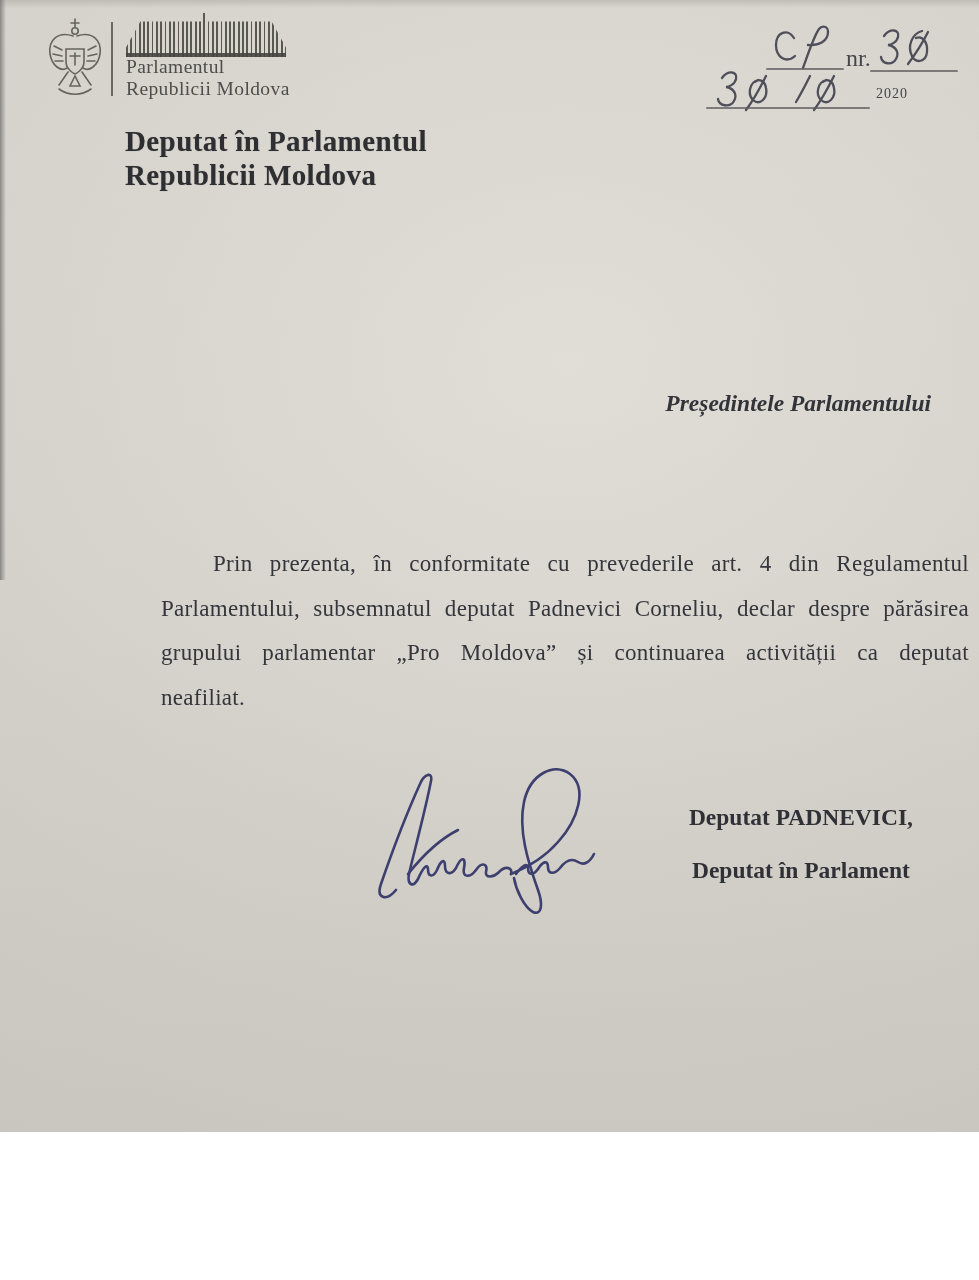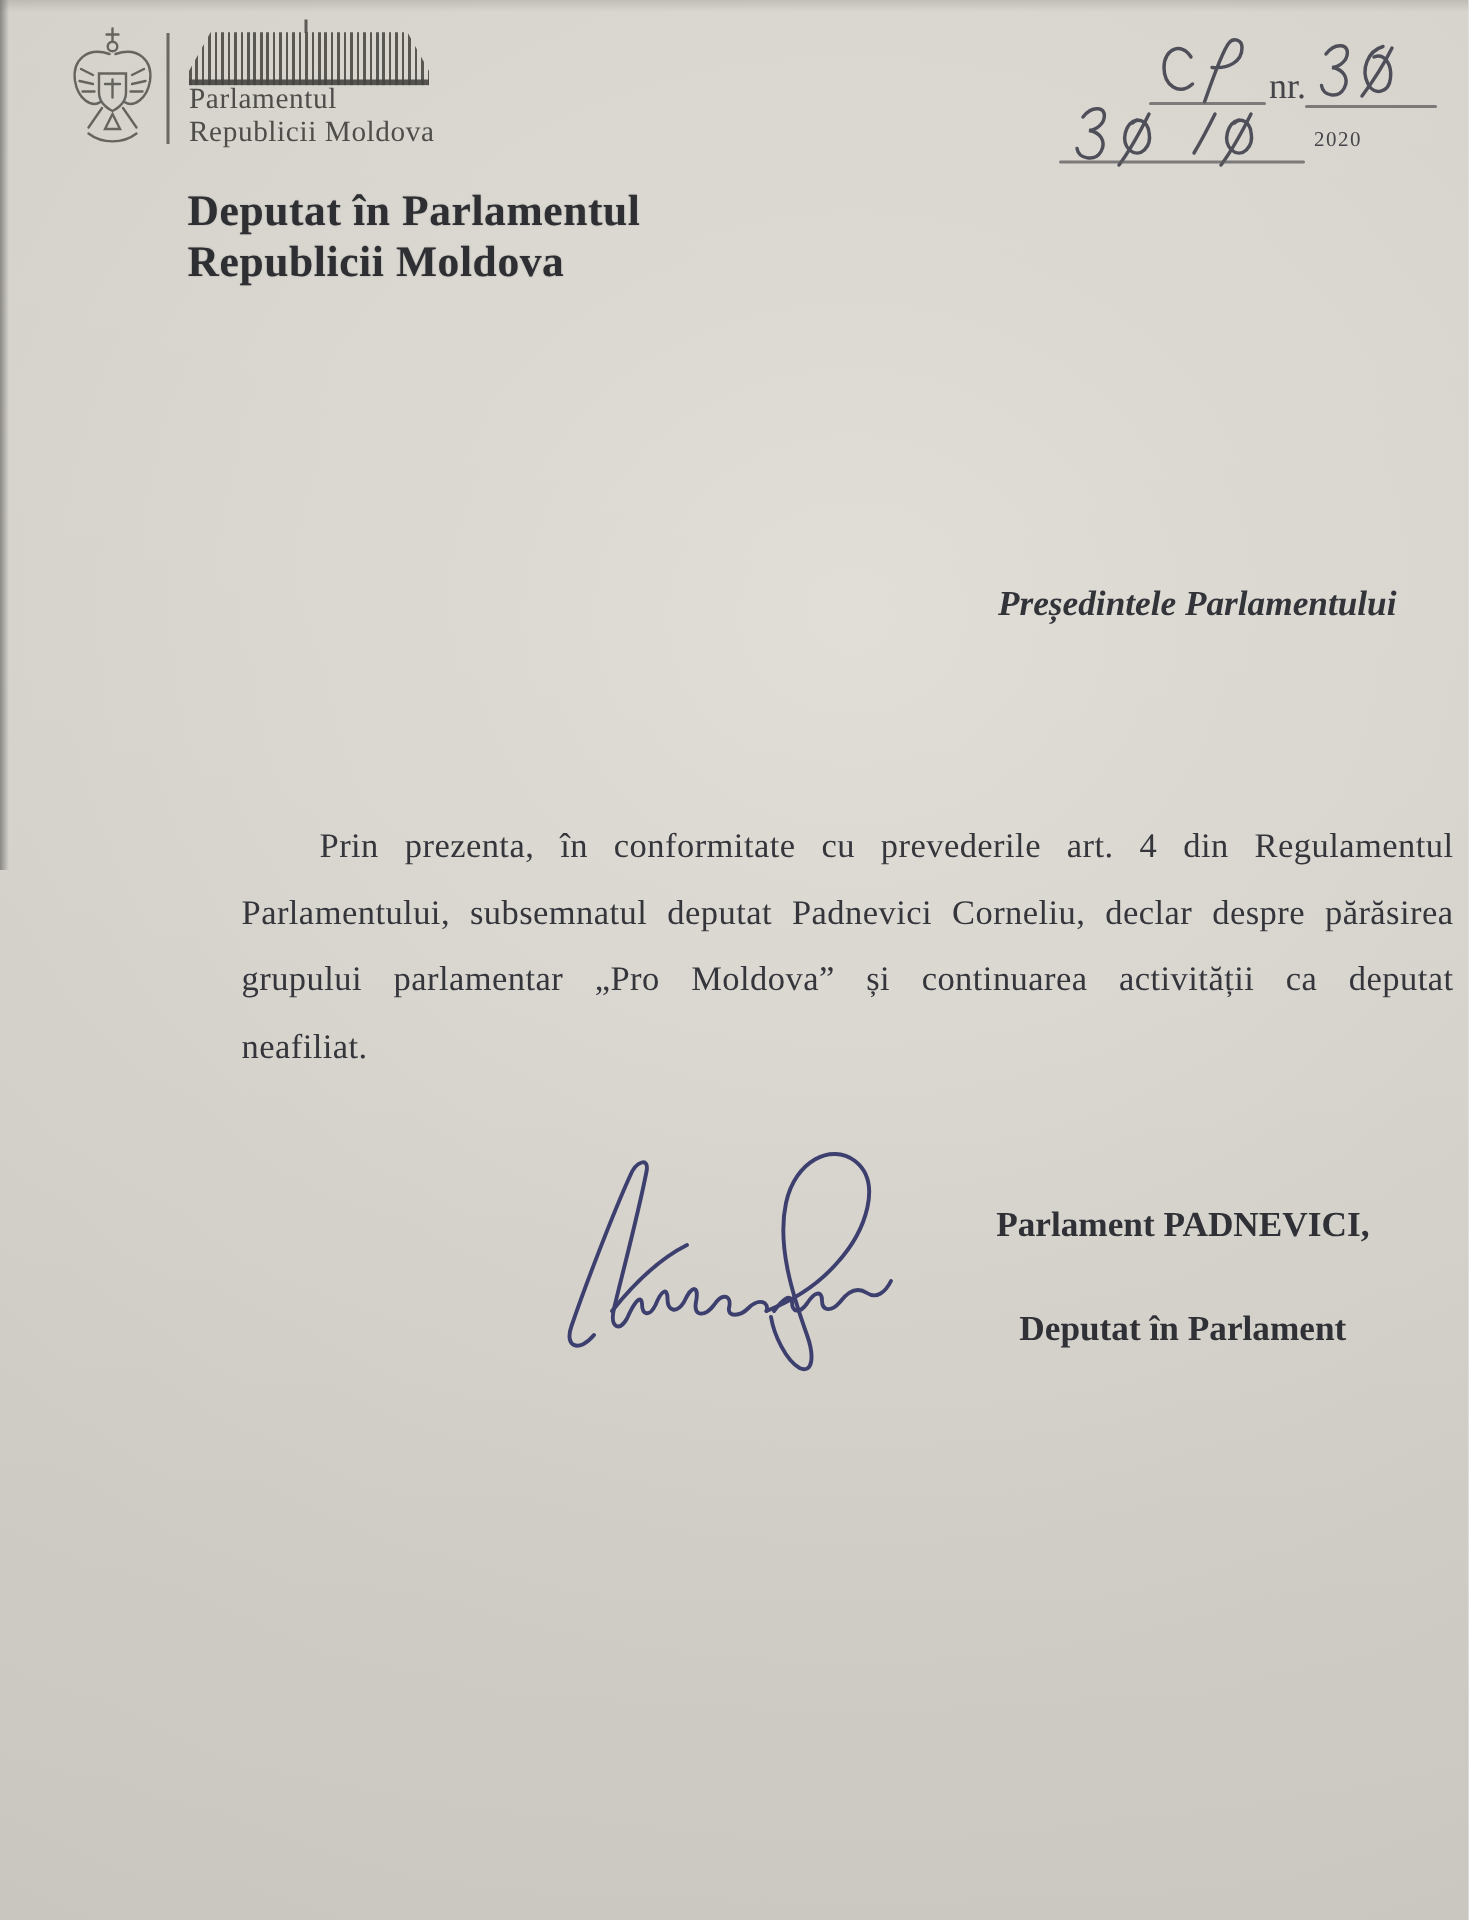--- a/index.html
+++ b/index.html
@@ -1,20 +1,20 @@
 <!DOCTYPE html>
 <html><head>
 <meta charset="utf-8">
 <style>
   * { margin:0; padding:0; box-sizing:border-box; }
   html,body { width:979px; height:1280px; overflow:hidden; }
   body { font-family:"Liberation Serif", serif; }
 
   .page {
-    position:relative; width:979px; height:1280px;
+    position:relative; width:979px; height:1132px;
     background-color:#d4d1cb;
     background-image:
       radial-gradient(140% 95% at 58% 32%, rgba(226,223,217,0.9) 0%, rgba(212,209,203,0.4) 48%, rgba(196,193,187,0.75) 100%),
       linear-gradient(180deg, #d8d5cf 0%, #d3d0ca 55%, #ccc9c3 100%);
   }
   .edge-left {
     position:absolute; left:0; top:0; width:6px; height:580px;
     background:linear-gradient(90deg, rgba(76,75,71,0.55), rgba(76,75,71,0));
   }
   .edge-top {
@@ -82,21 +82,21 @@
     text-align:justify; text-indent:52px; word-spacing:3.5px; letter-spacing:0.3px;margin-left:36px;
   }
 
   
   .signature { position:absolute; left:366px; top:750px; }
 
   .sign-block {
     position:absolute; right:66px; top:804px; text-align:center;
     font-size:23.5px; font-weight:bold; color:#303136;
   }
-  .sign-block .title { margin-top:42px; }
+  .sign-block .title { margin-top:26px; }
 </style>
 </head>
 <body>
 
 <div class="page">
   <div class="edge-left"></div>
   <div class="edge-top"></div>
 
   <svg class="coat-of-arms" width="62" height="86" viewBox="0 0 62 86" fill="none" stroke="#56554f" stroke-width="1.6" stroke-linecap="round" opacity="0.88">
     <path d="M31,3 v8 M27,7 h8"></path>
@@ -170,16 +170,16 @@
   <p class="body-text">Prin prezenta, în conformitate cu prevederile art. 4 din Regulamentul Parlamentului, subsemnatul deputat Padnevici Corneliu, declar despre părăsirea grupului parlamentar „Pro Moldova” și continuarea activității ca deputat neafiliat.</p>
 
   <svg class="signature" width="266" height="172" viewBox="0 0 266 172" fill="none" stroke="#3d3f6e" stroke-width="2.6" stroke-linecap="round">
     <path d="M30,140 C20,152 10,148 15,134 C26,102 44,56 54,34 C58,24 67,21 65,31 C59,62 47,106 43,124 C41,135 47,138 52,129 C56,120 61,112 62,119 C62,127 67,128 71,120 C75,110 79,108 79,116 C79,124 85,126 90,118 C96,105 100,108 98,118 C96,128 104,128 110,120 C116,111 122,114 120,122 C119,128 127,128 133,122 C140,115 147,118 145,124"></path>
     <path d="M42,124 C58,104 76,88 92,80"></path>
     <path d="M145,124 C160,118 178,108 192,92 C212,70 222,38 204,24 C188,12 164,24 158,52 C152,80 162,112 172,140 C177,154 176,166 167,162 C158,157 150,140 148,128"></path>
     <path d="M150,124 C156,116 161,112 162,118 C162,125 167,126 172,119 C177,111 182,110 182,117 C182,124 188,125 194,118 C200,110 206,108 212,112 C218,116 224,112 228,104"></path>
   </svg>
 
   <div class="sign-block">
-    <div class="name">Parlament PADNEVICI,</div>
+    <div class="name">Deputat PADNEVICI,</div>
     <div class="title">Deputat în Parlament</div>
   </div>
 </div>
 
 </body></html>

